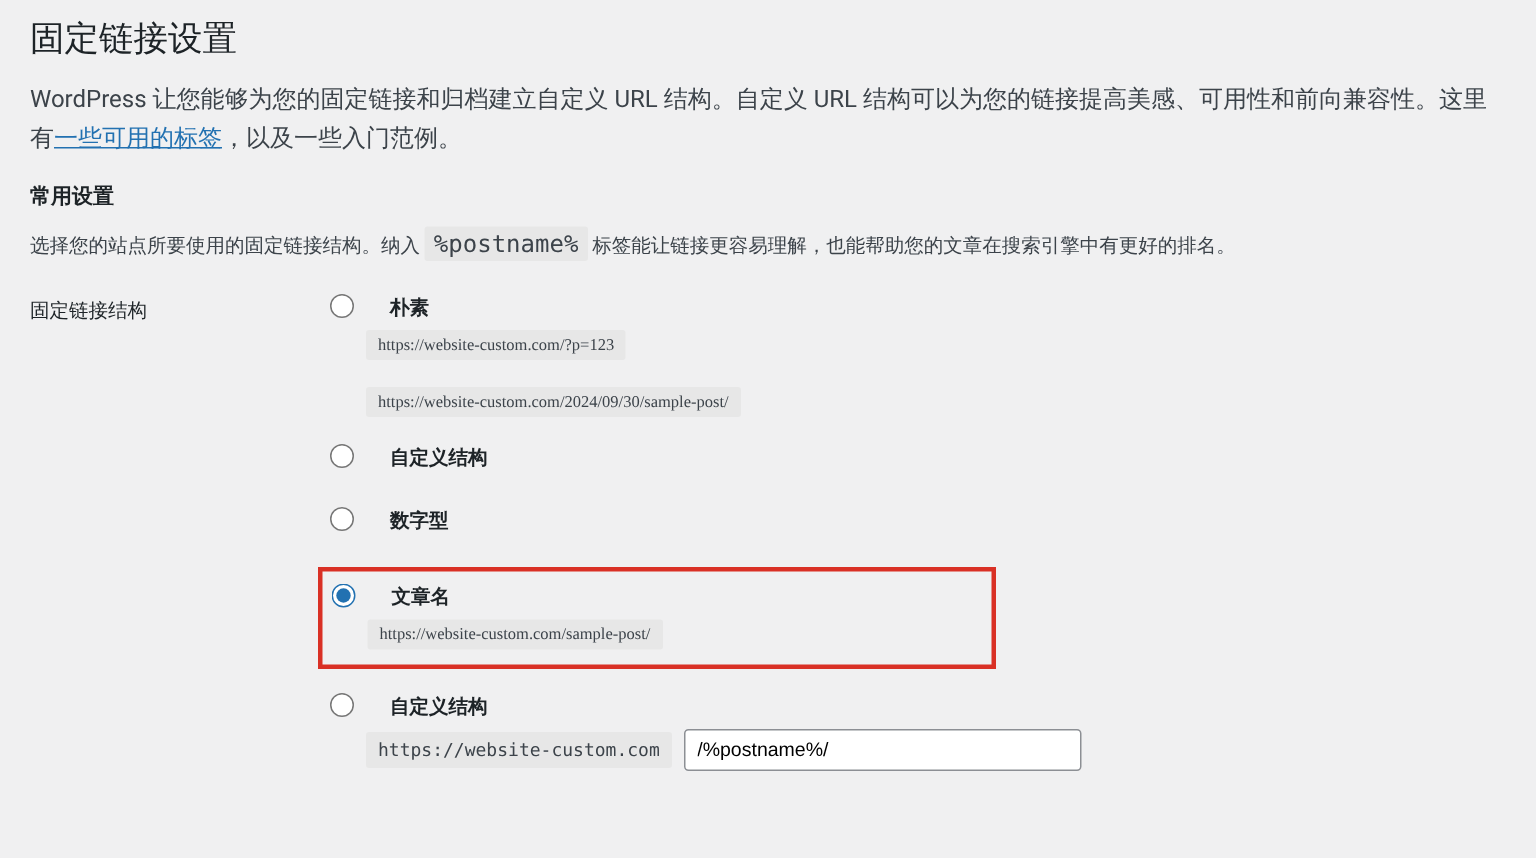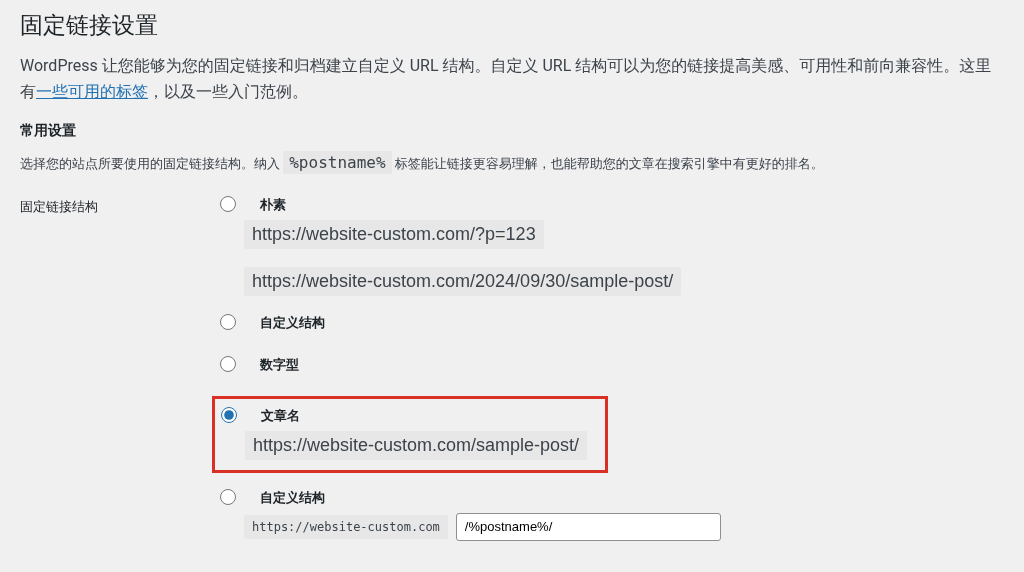--- a/index.html
+++ b/index.html
@@ -77,31 +77,31 @@
   font-weight: 600;
   color: #1d2327;
   font-size: 13px;
   cursor: pointer;
 }
 .option code.example {
   display: inline-block;
   background: #e7e7e7;
   padding: 4px 8px;
   margin-left: 24px;
-  font-family: Liberation Sans, sans-serif;
-  font-size: 18px;
+  font-family: Liberation Serif, serif;
+  font-size: 11px;
   color: #3c434a;
   border-radius: 2px;
 }
 .highlighted {
   border: 3px solid #d93025;
   padding: 8px 10px 10px 6px;
   margin-left: -8px;
   margin-bottom: 14px;
-  width: 396px;
+  width: 452px;
 }
 .custom-row {
   display: flex;
   align-items: center;
   gap: 0;
   margin-left: 24px;
   margin-top: 6px;
 }
 .custom-row .prefix {
   background: #e7e7e7;

